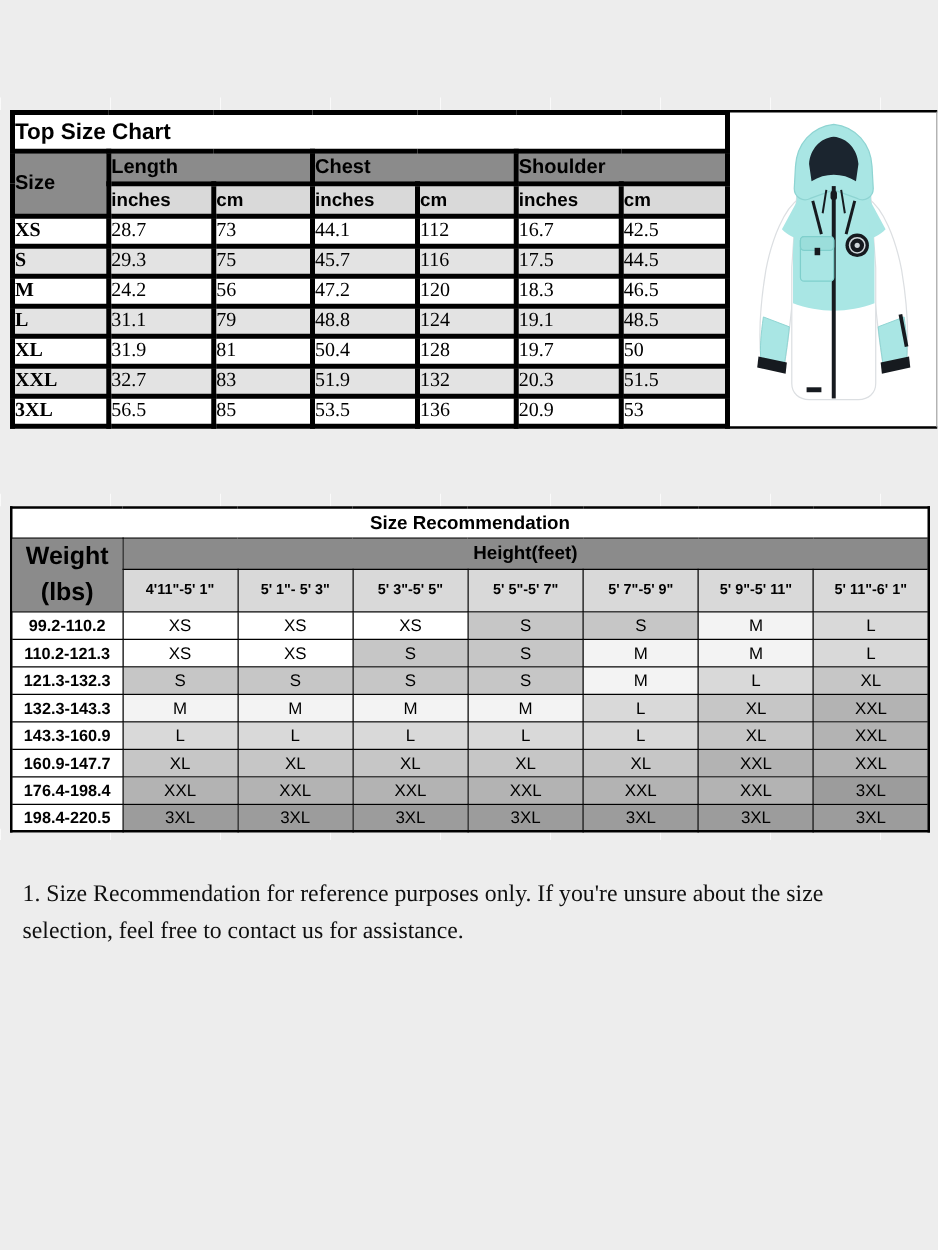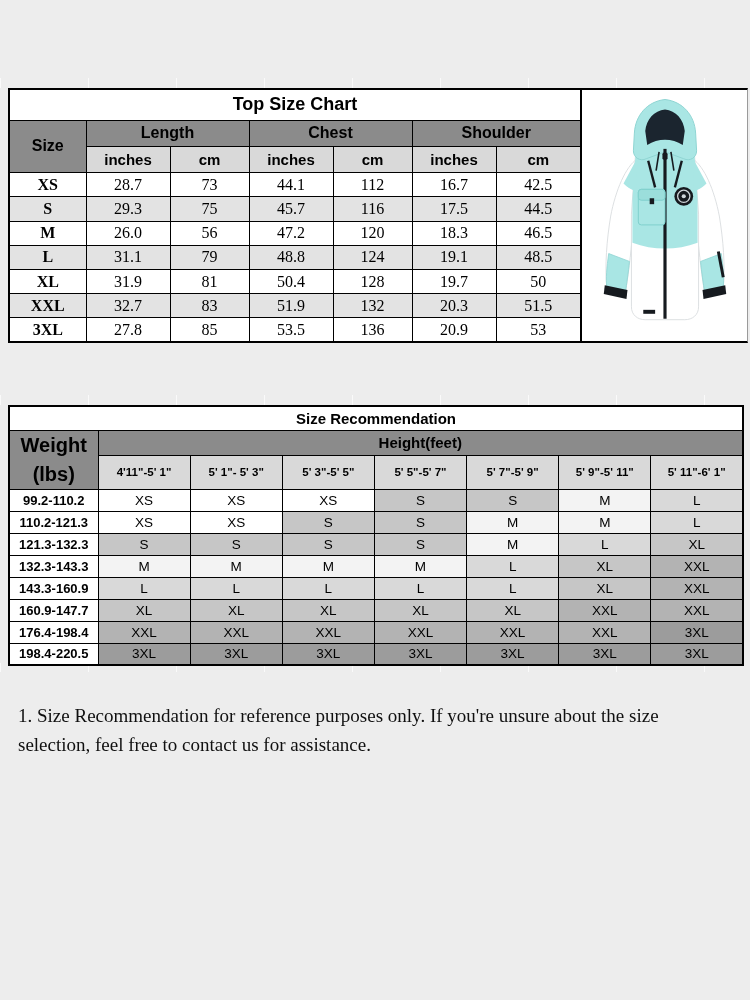--- a/index.html
+++ b/index.html
@@ -18,21 +18,21 @@
   }
   #grid-hint-top { top:78px; height:10px; }
   #grid-hint-mid { top:395px; height:10px; }
   #grid-hint-bottom { top:663px; height:9px; }
 
   
   .top-section { position:absolute; left:8px; top:88px; display:flex; align-items:stretch; }
 
   table { border-collapse:collapse; table-layout:fixed; background:#fff; }
   #top-chart { width:572px; border:2px solid #000; }
-  #top-chart td { border:1px solid #000000; text-align:center; vertical-align:middle; padding:0; overflow:hidden; }
+  #top-chart td { border:4px solid #000000; vertical-align:middle; padding:0; overflow:hidden; }
   .t1-title { height:31px; font-weight:bold; font-size:18px; }
   .hdr-dark { background: var(--header-dark, #8b8b8b); font-weight:bold; font-size:16px; height:26px; }
   .hdr-light { background: var(--header-light, #d9d9d9); font-weight:bold; font-size:15px; height:26px; }
   .t1-row td { height:24px; font-family:"Liberation Serif", serif; font-size:16px; }
   .t1-row.alt td { background: var(--row-alt, #e3e3e3); }
   .t1-row .size-col { font-weight:bold; }
 
   .jacket-cell {
     width:166px; background:#fff;
     border:2px solid #000; border-left:none; border-right:1px solid #9a9a9a;
@@ -108,21 +108,21 @@
           <td class="size-col">S</td>
           <td>29.3</td>
           <td>75</td>
           <td>45.7</td>
           <td>116</td>
           <td>17.5</td>
           <td>44.5</td>
         </tr>
         <tr class="t1-row">
           <td class="size-col">M</td>
-          <td>26.0</td>
+          <td>24.2</td>
           <td>56</td>
           <td>47.2</td>
           <td>120</td>
           <td>18.3</td>
           <td>46.5</td>
         </tr>
         <tr class="t1-row alt">
           <td class="size-col">L</td>
           <td>31.1</td>
           <td>79</td>
@@ -144,21 +144,21 @@
           <td class="size-col">XXL</td>
           <td>32.7</td>
           <td>83</td>
           <td>51.9</td>
           <td>132</td>
           <td>20.3</td>
           <td>51.5</td>
         </tr>
         <tr class="t1-row">
           <td class="size-col">3XL</td>
-          <td>27.8</td>
+          <td>56.5</td>
           <td>85</td>
           <td>53.5</td>
           <td>136</td>
           <td>20.9</td>
           <td>53</td>
         </tr>
       </tbody>
   </table>
 
   <div class="jacket-cell">

